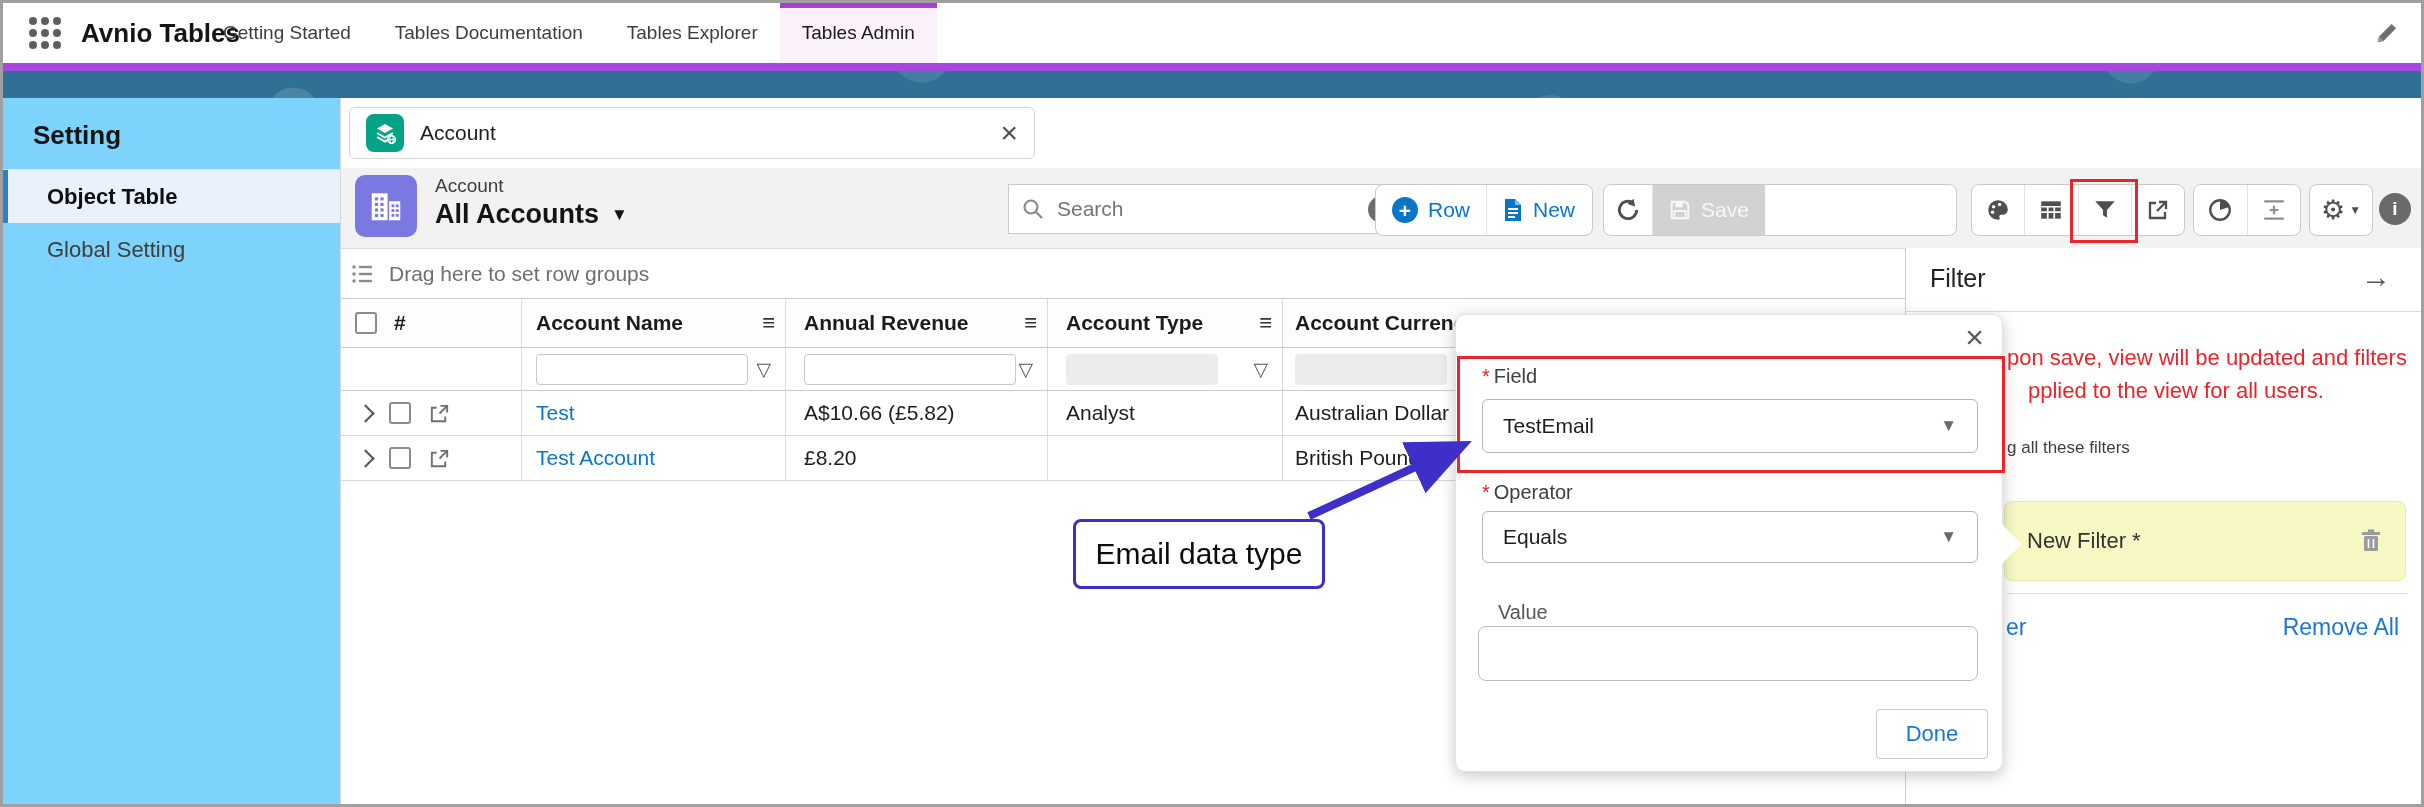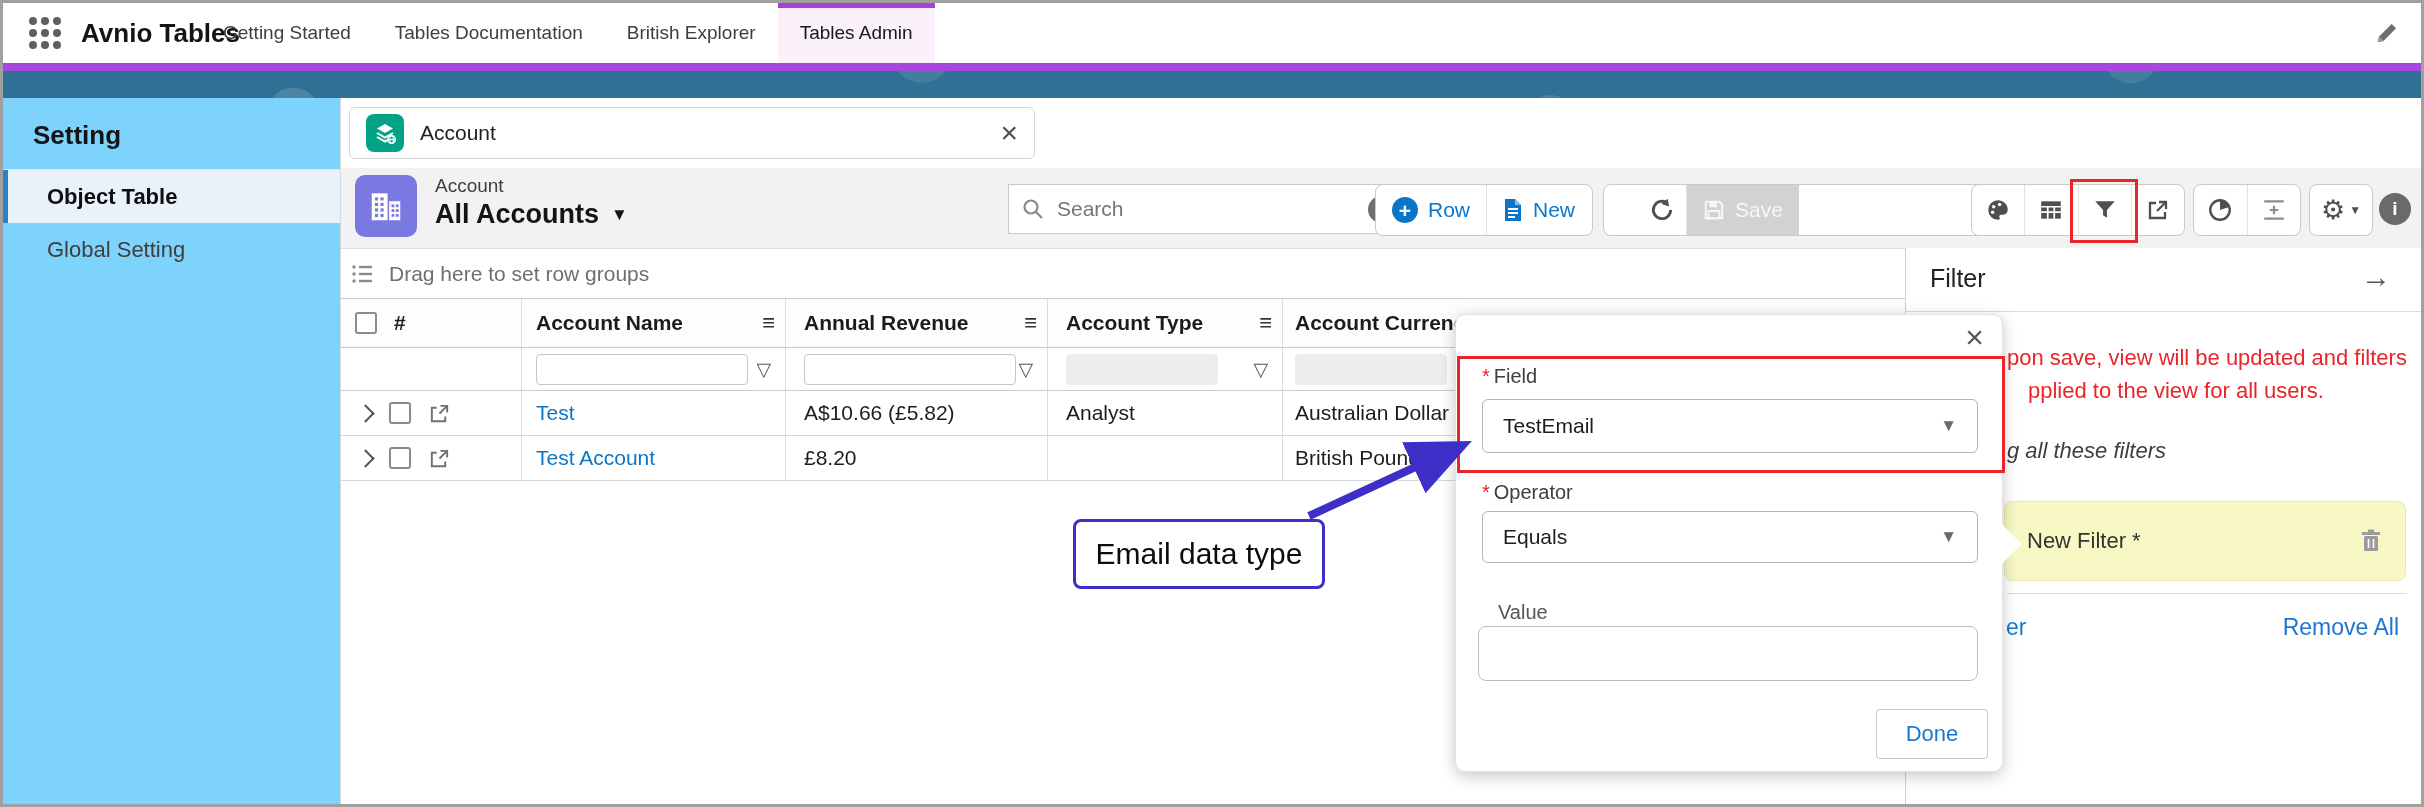--- a/index.html
+++ b/index.html
@@ -57,21 +57,21 @@
         <i style="background:#5f5f5f;border-radius:50%"></i>
         <i style="background:#5f5f5f;border-radius:50%"></i>
       <i style="background:#5f5f5f;border-radius:50%"></i>
         <i style="background:#5f5f5f;border-radius:50%"></i>
         <i style="background:#5f5f5f;border-radius:50%"></i>
     </div>
     <div class="abs" style="left:78px;top:0;height:60px;display:flex;align-items:center;font-size:26px;font-weight:bold;color:#141414;">Avnio Tables</div>
     <div class="abs flex" style="left:198px;top:0;height:60px;">
       <div class="tab">Getting Started</div>
       <div class="tab">Tables Documentation</div>
-      <div class="tab">British Explorer</div>
+      <div class="tab">Tables Explorer</div>
       <div class="tab active">Tables Admin</div>
     </div>
     <div class="abs" style="right:20px;top:16px;">
       <svg width="28" height="28" viewBox="0 0 24 24">
           <path d="M4 20l1.2-5L16 4.2 19.8 8 9 18.8z" fill="#6f6f6f"></path>
           <path d="M4 20l5.2-1.2-4-4z" fill="#9a9a9a"></path>
         </svg>
     </div>
   </div>
 
@@ -153,21 +153,21 @@
             <path d="M12 1l6 6h-6z" fill="#85bbe6"></path>
             <rect x="5" y="10" width="10" height="2" fill="#fff"></rect>
             <rect x="5" y="14" width="10" height="2" fill="#fff"></rect>
             <rect x="5" y="18" width="7" height="2" fill="#fff"></rect>
           </svg>
         </span>
       <span>New</span>
     </div>
   </div>
 
-  <div class="group" style="left:1600px;width:352px;padding-left:34px;">
+  <div class="group" style="left:1600px;width:352px;">
     <div class="seg" style="width:48px;padding:0;">
       <span style="display:flex;">
           <svg width="26" height="26" viewBox="0 0 24 24">
             <path d="M20 12a8 8 0 1 1-2.9-6.2" fill="none" stroke="#4f4f4f" stroke-width="2.6"></path>
             <polygon points="17.2,1.6 18.6,8.8 11.6,6.4" fill="#4f4f4f"></polygon>
           </svg>
         </span>
     </div>
     <div class="seg dis">
       <span style="display:flex;">
@@ -366,21 +366,21 @@
         </div>
     </div>
   </div>
 
   <div class="abs" style="left:1902px;top:245px;right:0;bottom:0;background:#fff;border-left:1px solid #cfcfcf;z-index:2;">
     <div class="abs" style="left:24px;top:16px;font-size:25px;color:#222;">Filter</div>
     <div class="abs" style="right:30px;top:12px;font-size:30px;color:#555;">→</div>
     <div class="abs" style="left:0;top:63px;right:0;height:1px;background:#dcdcdc;"></div>
     <div class="abs" style="left:101px;top:97px;font-size:22px;color:#e8252a;">pon save, view will be updated and filters</div>
     <div class="abs" style="left:101px;top:130px;font-size:22px;color:#e8252a;margin-left:21px;">pplied to the view for all users.</div>
-    <div class="abs" style="left:101px;top:190px;font-size:22px;color:#3e3e3c;font-style:italic;">g all these filters</div>
+    <div class="abs" style="left:101px;top:190px;font-size:17px;color:#3e3e3c;">g all these filters</div>
     <div class="abs flex" style="left:98px;top:253px;width:402px;height:80px;background:#f7f8c4;border:1px solid #e8e9ab;border-radius:8px;box-sizing:border-box;padding:0 22px;z-index:5;">
       <span style="font-size:22px;color:#333;">New Filter *</span>
       <span style="margin-left:auto;display:flex;">
           <svg width="24" height="26" viewBox="0 0 24 26">
             <rect x="5" y="8" width="14" height="15" rx="1.5" fill="#9b9b9b"></rect>
             <rect x="3" y="4" width="18" height="3" fill="#9b9b9b"></rect>
             <rect x="9" y="1.5" width="6" height="3" fill="#9b9b9b"></rect>
             <g stroke="#fff" stroke-width="1.6">
               <line x1="9.5" y1="11" x2="9.5" y2="20"></line>
               <line x1="14.5" y1="11" x2="14.5" y2="20"></line>

